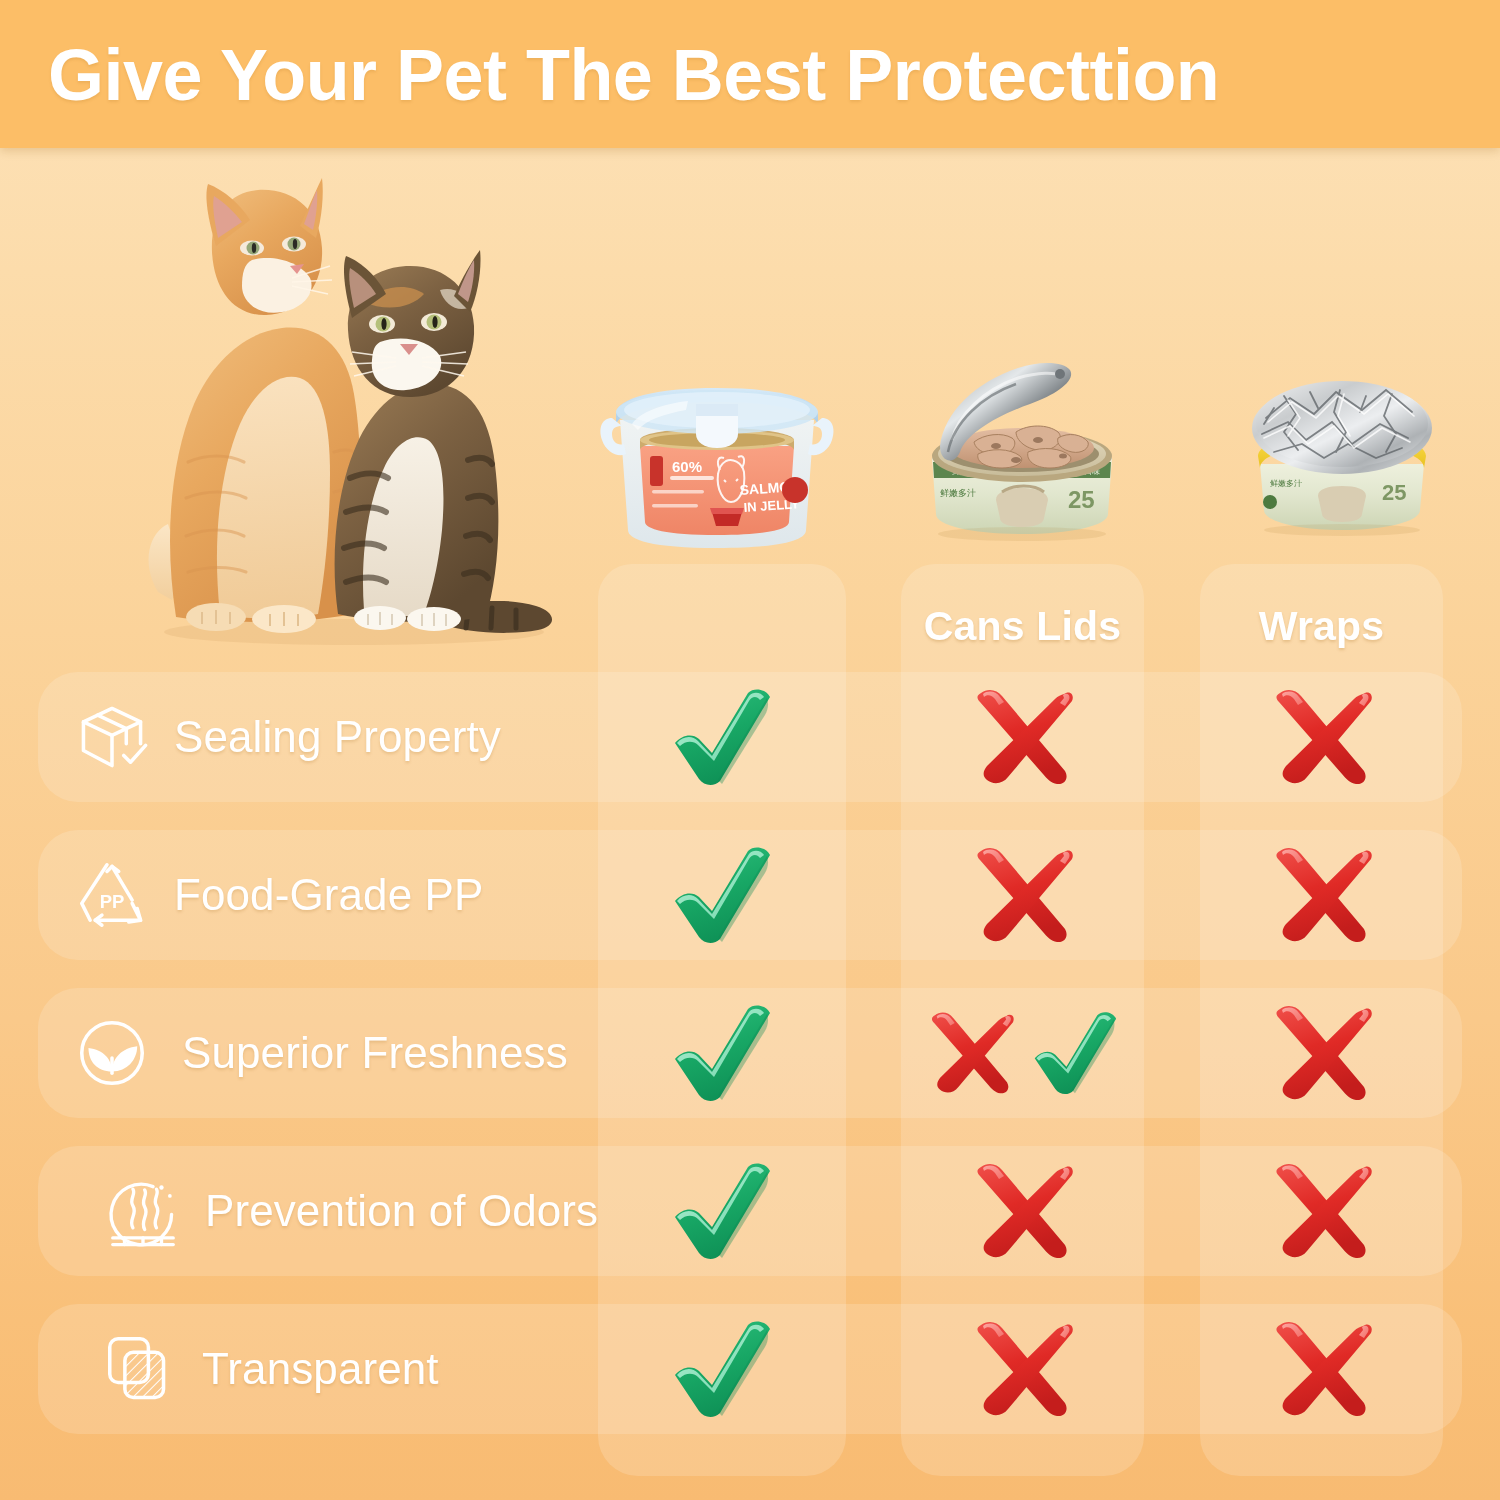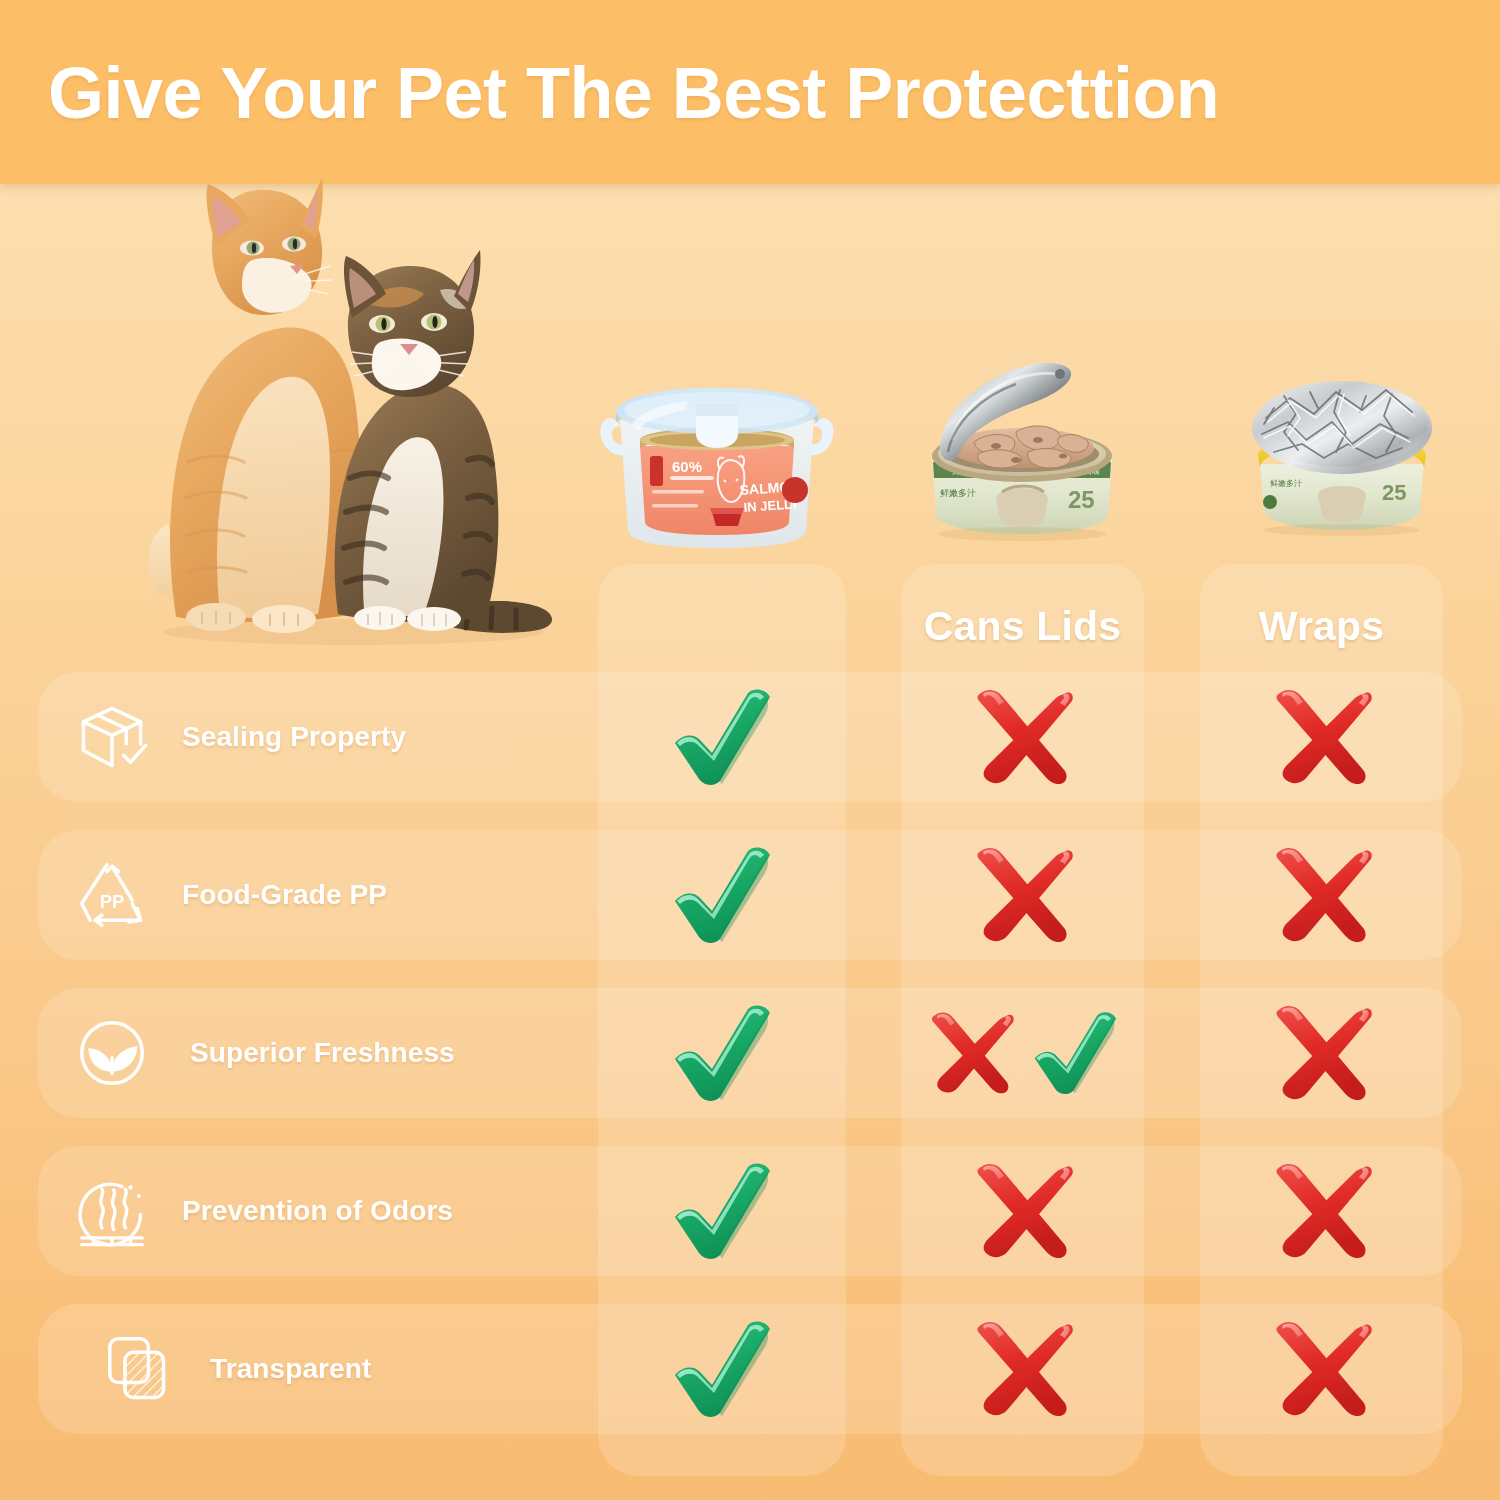--- a/index.html
+++ b/index.html
@@ -9,21 +9,21 @@
     background:#fbd9a0;
   }
   #root{
     position:relative;width:1500px;height:1500px;
     background:linear-gradient(180deg,#fde3bb 0%,#fcdcab 18%,#fbd39a 42%,#fac98a 68%,#f9c079 88%,#f8bb72 100%);
     overflow:hidden;
   }
 
   
   #header{
-    position:absolute;left:0;top:0;width:1500px;height:184px;
+    position:absolute;left:0;top:0;width:1500px;height:148px;
     background:#fcbe67;
     display:flex;align-items:center;
     box-shadow:0 3px 9px rgba(150,95,20,.22);
   }
   #header-title{
     margin-left:48px;
     font-size:73px;line-height:1;
     font-weight:bold;color:#ffffff;
     letter-spacing:-0.5px;
     transform:scaleX(.985);
@@ -76,22 +76,22 @@
   .row-left{
     position:absolute;left:38px;width:560px;height:130px;
     display:flex;align-items:center;
   }
   .row-icon{
     width:92px;min-width:92px;height:92px;margin-left:28px;
     display:flex;align-items:center;justify-content:center;
   }
   .row-icon svg{display:block;width:84px;height:84px;}
   .row-label{
-    margin-left:24px;
-    font-size:28px;font-weight:bold;color:#ffffff;
+    margin-left:16px;
+    font-size:44px;font-weight:normal;color:#ffffff;
     letter-spacing:.1px;white-space:nowrap;
     text-shadow:0 2px 3px rgba(170,110,30,.22);
   }
 
   
   .mark-cell{
     position:absolute;height:130px;
     display:flex;align-items:center;justify-content:center;gap:8px;
   }
   .mark-ours{left:598px;width:248px;}
@@ -571,21 +571,21 @@
 </div>
       <div class="mark-cell mark-wraps" style="top: 988px;">
   <svg class="mark" viewBox="0 0 112 104" xmlns="http://www.w3.org/2000/svg">
     <path d="M14 8 C20 3 30 4 35 11 L98 86 C102 93 98 100 90 99 C84 98 80 94 76 89 L13 17 C9 13 10 10 14 8 Z" fill="url(#gCross)"></path>
     <path d="M97 9 C102 5 108 9 105 16 L41 92 C36 99 26 100 20 95 C15 91 16 86 20 81 L88 14 C91 11 94 10 97 9 Z" fill="url(#gCross)"></path>
     <path d="M16 9 C21 5 29 6 33 12 L37 17 L32 20 L28 14 C25 10 20 9 17 12 Z" fill="url(#gCrossHi)" opacity=".85"></path>
     <path d="M96 10 C100 7 104 10 102 15 L98 21 L93 18 L97 13 Z" fill="url(#gCrossHi)" opacity=".85"></path>
   </svg>
 </div>
       <div class="row-band" style="top: 1146px;"></div>
-      <div class="row-left" style="top: 1146px;">
+      <div class="row-left" style="top: 1146px; padding-left: 31px;">
         <div class="row-icon">
   <svg viewBox="0 0 100 100" fill="none" stroke="#ffffff" stroke-width="4" stroke-linecap="round" stroke-linejoin="round">
     <path d="M84 54 A36 36 0 1 1 62 21"></path>
     <circle cx="72" cy="22" r="2.6" fill="#ffffff" stroke="none"></circle>
     <circle cx="82" cy="32" r="2.2" fill="#ffffff" stroke="none"></circle>
     <path d="M38 70 C32 60 44 54 38 44 C33 36 42 30 38 24"></path>
     <path d="M52 72 C46 61 58 55 52 45 C47 37 56 31 52 25"></path>
     <path d="M66 70 C60 60 72 54 66 44 C61 36 70 30 66 24"></path>
     <path d="M14 82 L86 82"></path>
     <path d="M14 90 L86 90"></path>

